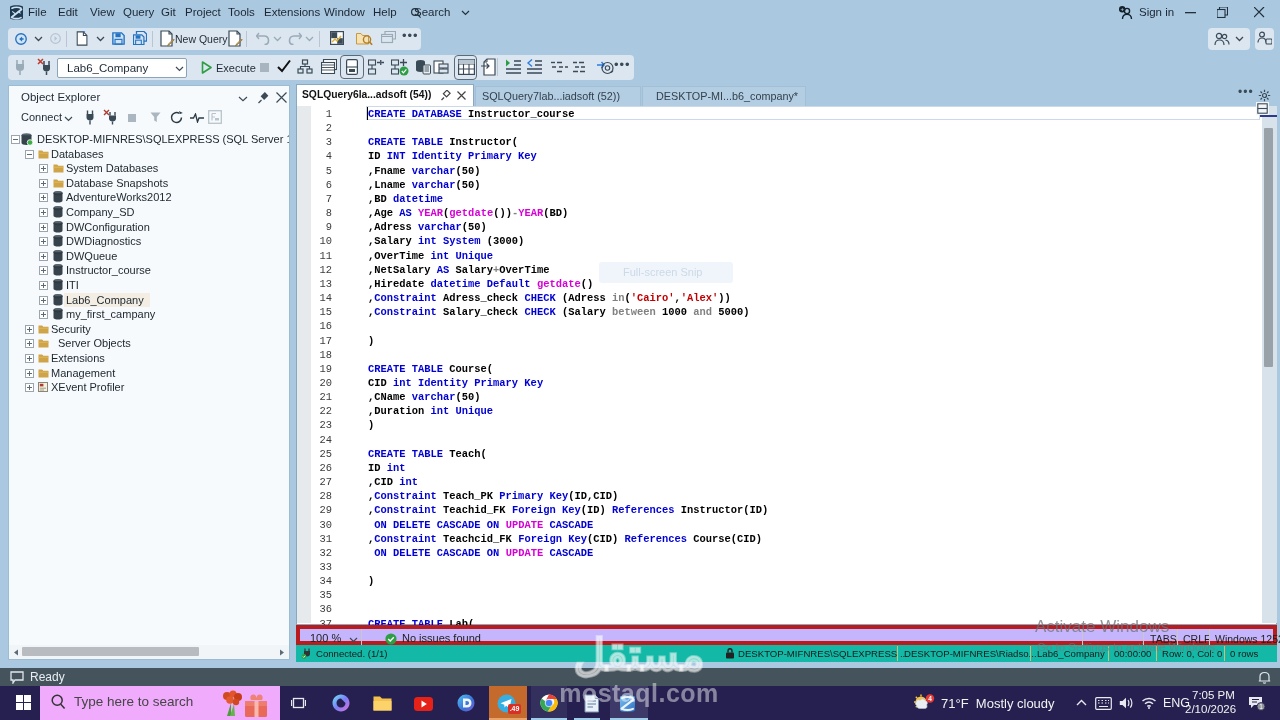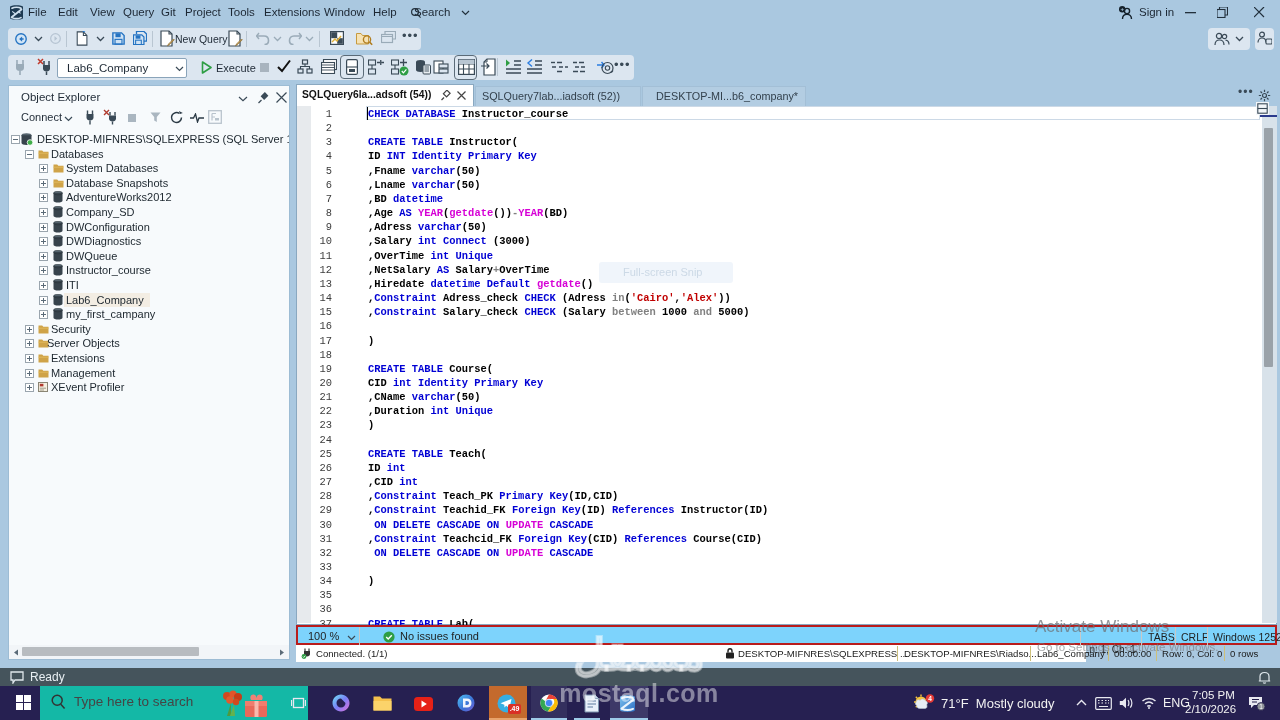--- a/index.html
+++ b/index.html
@@ -9,28 +9,28 @@
   
   #titlebar { position:absolute; left:0; top:0; width:1248px; height:26px; background:#aac8e0; color:#1f2a36; font-size:12px;text-align:center; }
   #titlebar .menu { position:absolute; top:6px; font-size:11.5px; color:#1c2733; }
   
   .tstrip { position:absolute; background:#dce6f0; border-radius:4px; }
   
   #oe { position:absolute; left:8px; top:85px; width:282px; height:575px; background:#f7fafc; border:1px solid #9dbcd4; }
   #editor { position:absolute; left:296px; top:84px; width:981px; height:578px; }
   #tabrow { position:absolute; left:0; top:0; width:981px; height:22px; }
   #edbody { position:absolute; left:0; top:22px; width:981px; height:519px; background:#ffffff; border:1px solid #8aa8c0; border-top:none; }
-  #zoomrow { position:absolute; left:0; top:541px; width:981px; height:20px; background:#7dd3fc; border:2px solid #b91c1c; font-size:11px; color:#333; } #zoomrow span, #yellowbar span { white-space:nowrap; }
+  #zoomrow { position:absolute; left:0; top:541px; width:981px; height:20px; background:#c4b5fd; border:4px solid #b91c1c; font-size:11px; color:#333; } #zoomrow span, #yellowbar span { white-space:nowrap; }
   pre.code { font-family:"Liberation Mono", monospace; font-size:10.43px; line-height:14.155px; font-weight:bold; color:#000; }
   .k { color:#0000d4; } 
   .f { color:#d600d6;margin-top:19px; } 
   .s { color:#c00000; } 
   .g { color:#808080; } 
   
-  #yellowbar { position:absolute; left:296px; top:645px; width:790px; height:17px; background:#ffffff; font-size:9.6px; color:#1a1a1a; }
+  #yellowbar { position:absolute; left:296px; top:645px; width:981px; height:17px; background:#14b8a6; font-size:9.6px; color:#1a1a1a; }
   #readybar { position:absolute; left:0; top:668px; width:1280px; height:18px; background:#45545c; color:#e8eef2; font-size:12px; }
   #taskbar { position:absolute; left:0; top:686px; width:1280px; height:34px; background:#262051; color:#fff; font-size:12px; }
   .wm { position:absolute; color:rgba(255,255,255,0.45); font-weight:bold; }
 </style>
 </head>
 <body>
 
   <div id="titlebar">
     <svg class="abs" style="left:9px;top:4px" width="15" height="17" viewBox="0 0 15 17">
       <path d="M1 3 C1 0.8 14 0.8 14 3 L14 14 C14 16.2 1 16.2 1 14 Z" fill="#1d3a52"></path>
@@ -461,21 +461,21 @@
       </svg>
       <span class="abs" style="left:42px;top:190.8px;white-space:nowrap">Security</span>
       <svg class="abs" style="left:16px;top:207.4px" width="9" height="9" viewBox="0 0 9 9">
         <rect x="0.5" y="0.5" width="8" height="8" fill="#fff" stroke="#9aa5ae" stroke-width="1"></rect>
         <path d="M2 4.5 L7 4.5 M4.5 2 L4.5 7" stroke="#5b6b78" stroke-width="1"></path>
       </svg>
       <svg class="abs" style="left:29px;top:206.4px" width="11" height="10" viewBox="0 0 11 10">
         <path d="M0.5 1.5 L4.2 1.5 L5.3 2.8 L10.5 2.8 L10.5 9.5 L0.5 9.5 Z" fill="#cfa348"></path>
         <path d="M0.5 4.2 L10.5 4.2" stroke="#e2bc60" stroke-width="0.9"></path>
       </svg>
-      <span class="abs" style="left:38px;top:205.4px;white-space:nowrap">Server Objects</span>
+      <span class="abs" style="left:49px;top:205.4px;white-space:nowrap">Server Objects</span>
       <svg class="abs" style="left:16px;top:222.0px" width="9" height="9" viewBox="0 0 9 9">
         <rect x="0.5" y="0.5" width="8" height="8" fill="#fff" stroke="#9aa5ae" stroke-width="1"></rect>
         <path d="M2 4.5 L7 4.5 M4.5 2 L4.5 7" stroke="#5b6b78" stroke-width="1"></path>
       </svg>
       <svg class="abs" style="left:29px;top:221.0px" width="11" height="10" viewBox="0 0 11 10">
         <path d="M0.5 1.5 L4.2 1.5 L5.3 2.8 L10.5 2.8 L10.5 9.5 L0.5 9.5 Z" fill="#cfa348"></path>
         <path d="M0.5 4.2 L10.5 4.2" stroke="#e2bc60" stroke-width="0.9"></path>
       </svg>
       <span class="abs" style="left:42px;top:220.0px;white-space:nowrap">Extensions</span>
       <svg class="abs" style="left:16px;top:236.6px" width="9" height="9" viewBox="0 0 9 9">
@@ -566,30 +566,30 @@
 31
 32
 33
 34
 35
 36
 37</pre>
       <div class="abs" style="left:302px;top:156px;width:134px;height:21px;background:#edf3fa;border-radius:3px;opacity:0.85"></div>
       <span class="abs" style="left:326px;top:160px;font-size:11px;color:#ccd9e6">Full-screen Snip</span>
       <div class="abs" style="left:69px;top:0;width:894px;height:14px;border:1px solid #ccd9e6"></div>
-      <pre class="code abs" style="left:71px;top:1px"><span class="k">CHECK DATABASE</span> Instructor_course
+      <pre class="code abs" style="left:71px;top:1px"><span class="k">CREATE DATABASE</span> Instructor_course
 
 <span class="k">CREATE TABLE</span> Instructor(
 ID <span class="k">INT Identity Primary Key</span>
 ,Fname <span class="k">varchar</span>(50)
 ,Lname <span class="k">varchar</span>(50)
 ,BD <span class="k">datetime</span>
 ,Age <span class="k">AS</span> <span class="f">YEAR</span>(<span class="f">getdate</span>())<span class="g">-</span><span class="f">YEAR</span>(BD)
 ,Adress <span class="k">varchar</span>(50)
-,Salary <span class="k">int Connect</span> (3000)
+,Salary <span class="k">int System</span> (3000)
 ,OverTime <span class="k">int Unique</span>
 ,NetSalary <span class="k">AS</span> Salary<span class="g">+</span>OverTime
 ,Hiredate <span class="k">datetime Default</span> <span class="f">getdate</span>()
 ,<span class="k">Constraint</span> Adress_check <span class="k">CHECK</span> (Adress <span class="g">in</span>(<span class="s">'Cairo'</span>,<span class="s">'Alex'</span>))
 ,<span class="k">Constraint</span> Salary_check <span class="k">CHECK</span> (Salary <span class="g">between</span> 1000 <span class="g">and</span> 5000)
 
 )
 
 <span class="k">CREATE TABLE</span> Course(
 CID <span class="k">int Identity Primary Key</span>
@@ -676,21 +676,21 @@
       <path d="M5.3 11.5 C5.6 12.3 7.4 12.3 7.7 11.5" fill="none" stroke="#dfe7ec" stroke-width="1.2"></path>
     </svg>
   </div>
   <div id="taskbar">
     <svg class="abs" style="left:16px;top:9px" width="15" height="15" viewBox="0 0 15 15">
       <rect x="0" y="0" width="7" height="7" fill="#fff"></rect>
       <rect x="8" y="0" width="7" height="7" fill="#fff"></rect>
       <rect x="0" y="8" width="7" height="7" fill="#fff"></rect>
       <rect x="8" y="8" width="7" height="7" fill="#fff"></rect>
     </svg>
-    <div class="abs" style="left:40px;top:0;width:268px;height:34px;background:#14b8a6">
+    <div class="abs" style="left:40px;top:0;width:240px;height:34px;background:#f0abfc">
       <svg class="abs" style="left:11px;top:8px" width="15" height="16" viewBox="0 0 15 16">
         <circle cx="6.2" cy="6.2" r="5" fill="none" stroke="#333" stroke-width="1.5"></circle>
         <line x1="9.8" y1="10.2" x2="13.6" y2="14.6" stroke="#333" stroke-width="1.5"></line>
       </svg>
       <span class="abs" style="left:34px;top:8px;font-size:13.5px;color:#454545">Type here to search</span>
       <svg class="abs" style="left:178px;top:3px" width="52" height="29" viewBox="0 0 52 29">
         <circle cx="9" cy="7" r="4" fill="#d1491f"></circle>
         <circle cx="15" cy="5" r="3.6" fill="#e2552a"></circle>
         <circle cx="20" cy="8" r="4" fill="#c63d18"></circle>
         <circle cx="12" cy="11" r="3.8" fill="#e25a2d"></circle>

